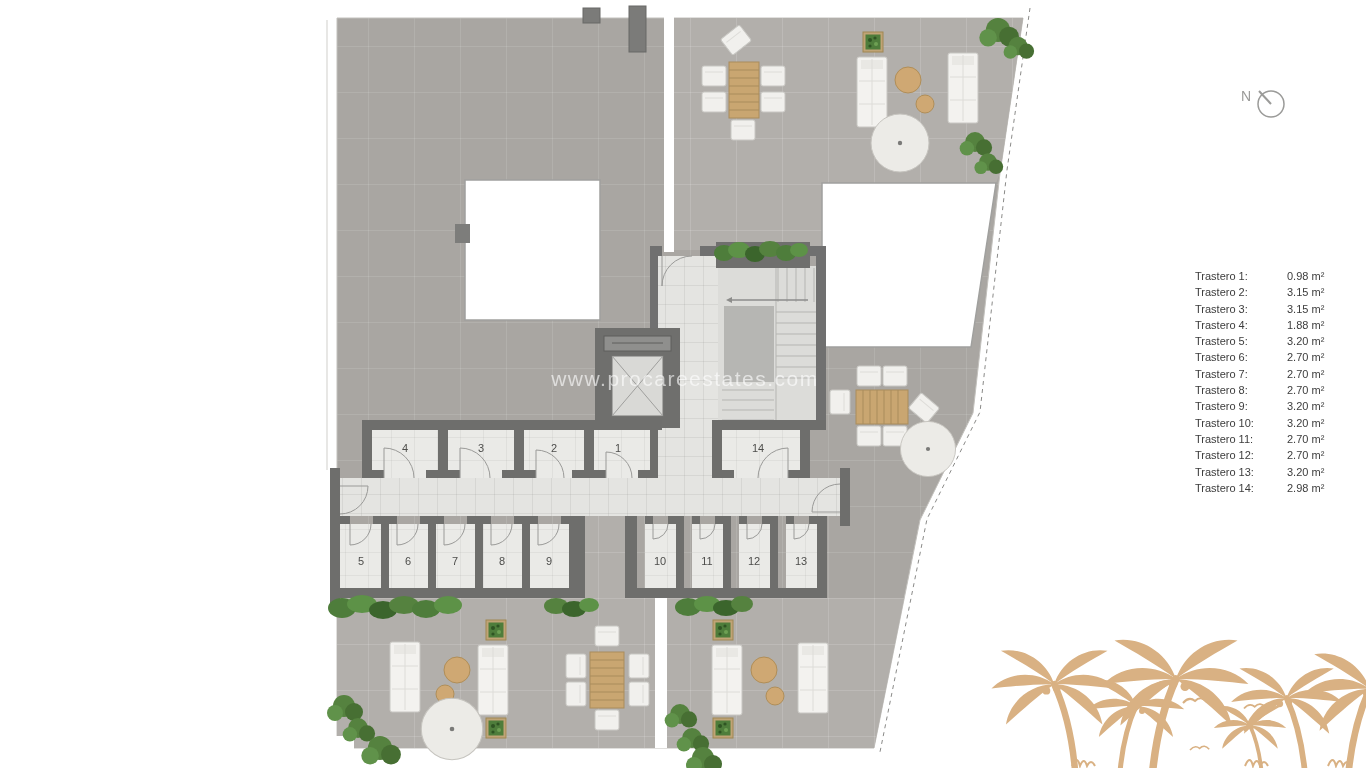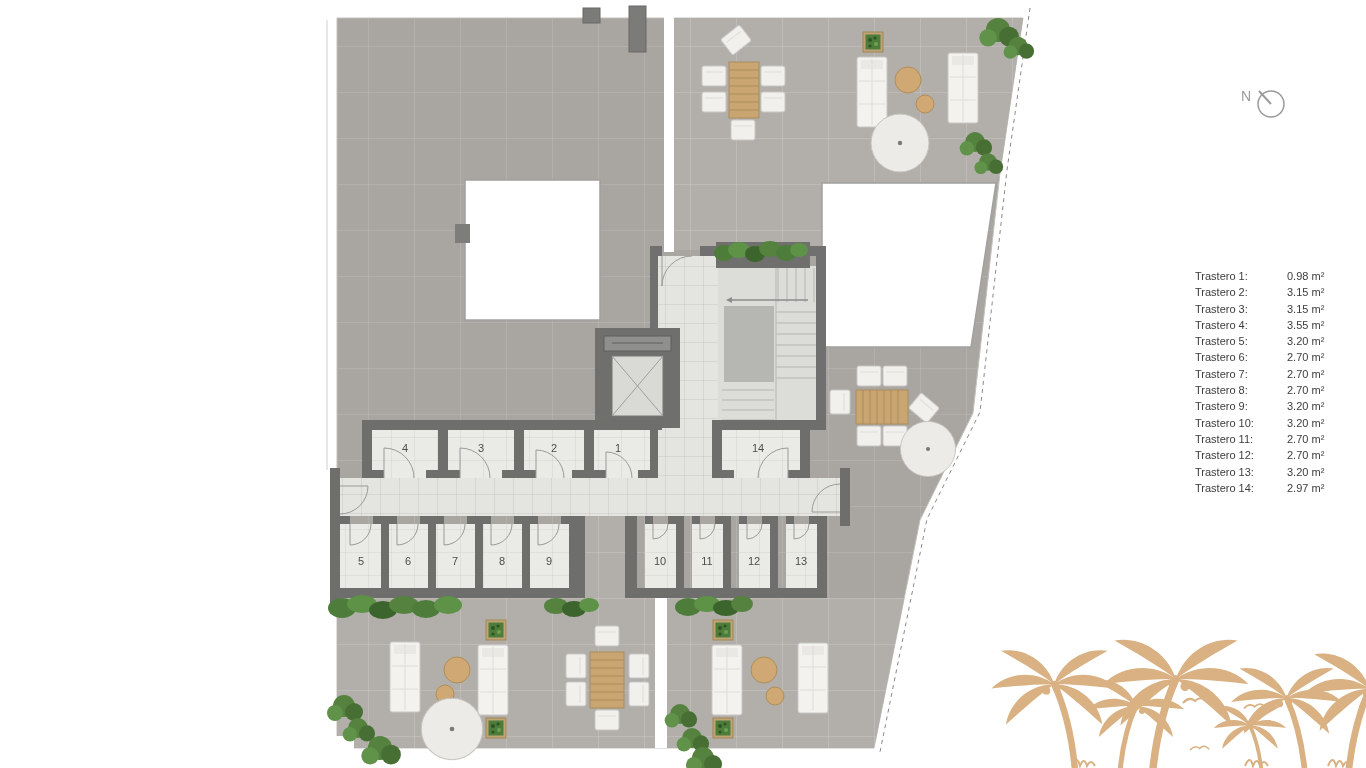--- a/index.html
+++ b/index.html
@@ -391,39 +391,40 @@
     <use href="#palm" transform="translate(1348,778) scale(-1.35,1.35)"></use>
     <use href="#tuft" transform="translate(1082,766)"></use>
     <use href="#tuft" transform="translate(1255,766)"></use>
     <use href="#tuft" transform="translate(1338,766)"></use>
     <use href="#bird" transform="translate(1183,698)"></use>
     <use href="#bird" transform="translate(1244,704) scale(0.9)"></use>
     <use href="#bird" transform="translate(1190,746) scale(0.8)"></use>
   </g>
 </svg>
 
+<div class="watermark">www.procareestates.com</div>
 
 <div class="compass-n">N</div>
 
 <div class="legend">
   <div class="legend-row">
         <span class="legend-label">Trastero 1:</span>
         <span class="legend-value">0.98 m²</span>
       </div>
   <div class="legend-row">
         <span class="legend-label">Trastero 2:</span>
         <span class="legend-value">3.15 m²</span>
       </div>
   <div class="legend-row">
         <span class="legend-label">Trastero 3:</span>
         <span class="legend-value">3.15 m²</span>
       </div>
   <div class="legend-row">
         <span class="legend-label">Trastero 4:</span>
-        <span class="legend-value">3.55 m²</span>
+        <span class="legend-value">1.88 m²</span>
       </div>
   <div class="legend-row">
         <span class="legend-label">Trastero 5:</span>
         <span class="legend-value">3.20 m²</span>
       </div>
   <div class="legend-row">
         <span class="legend-label">Trastero 6:</span>
         <span class="legend-value">2.70 m²</span>
       </div>
   <div class="legend-row">
@@ -449,17 +450,17 @@
   <div class="legend-row">
         <span class="legend-label">Trastero 12:</span>
         <span class="legend-value">2.70 m²</span>
       </div>
   <div class="legend-row">
         <span class="legend-label">Trastero 13:</span>
         <span class="legend-value">3.20 m²</span>
       </div>
   <div class="legend-row">
         <span class="legend-label">Trastero 14:</span>
-        <span class="legend-value">2.97 m²</span>
+        <span class="legend-value">2.98 m²</span>
       </div>
 </div>
 
 </div>
 
 </body></html>

